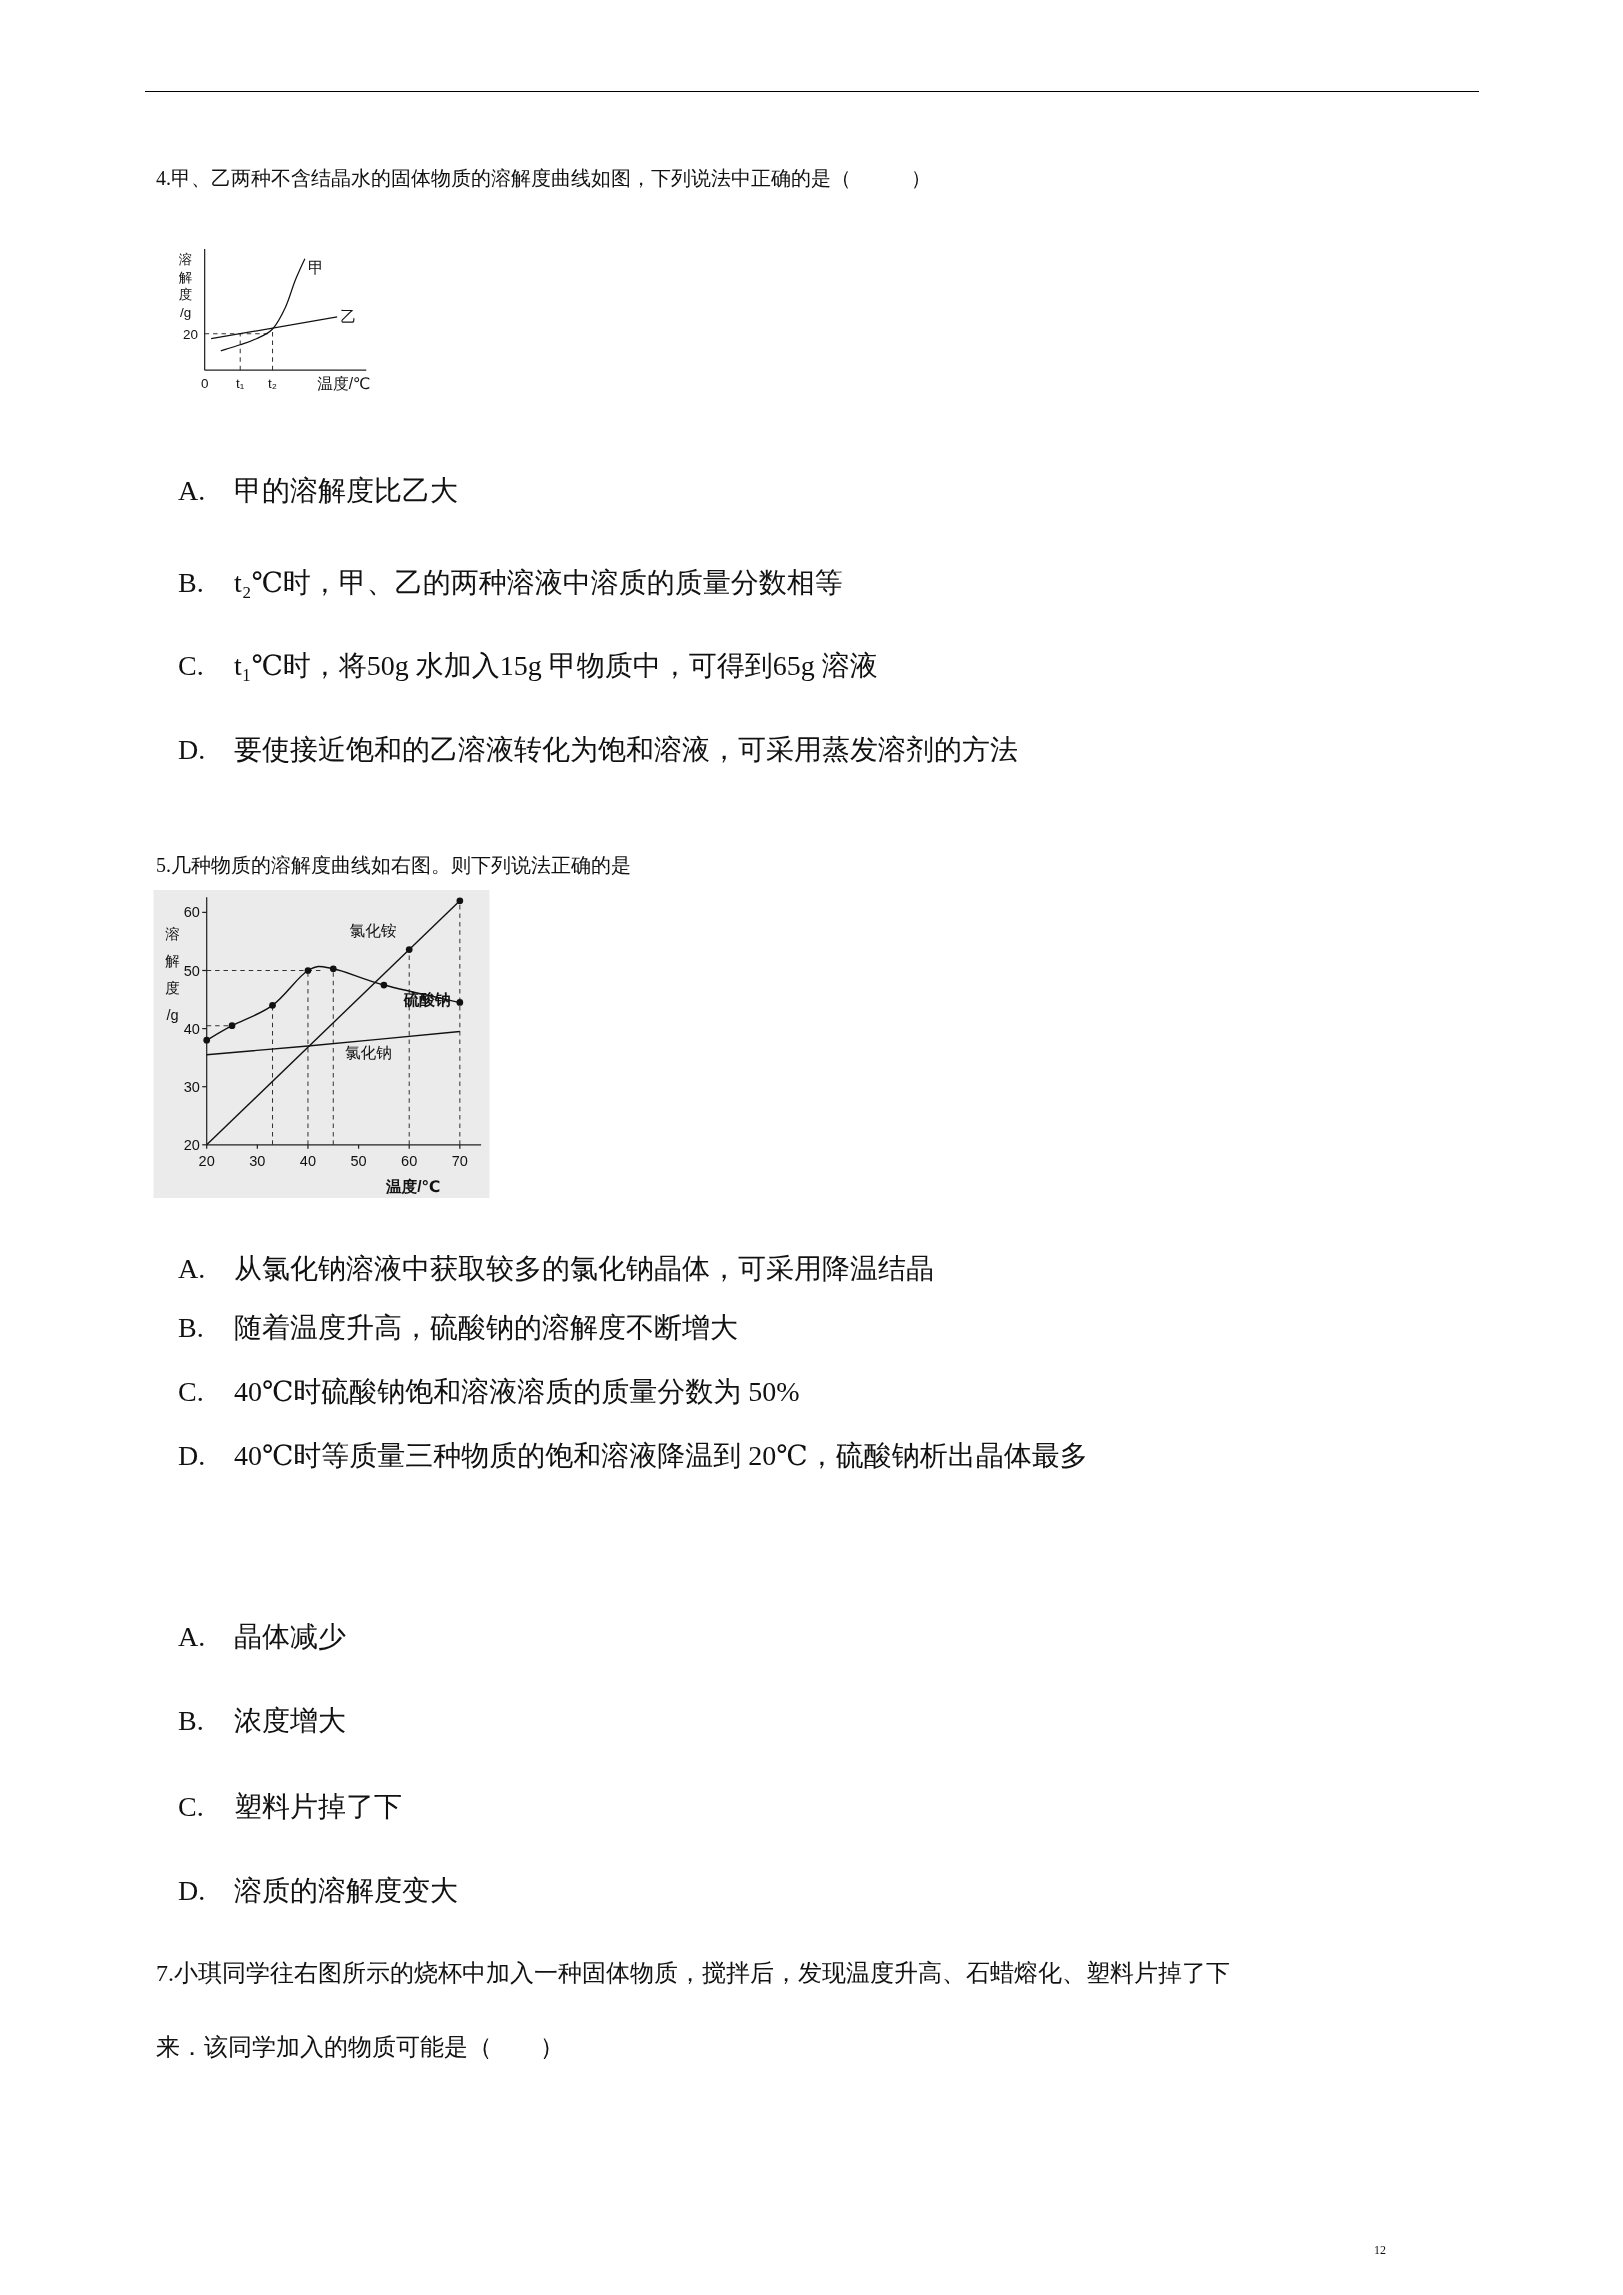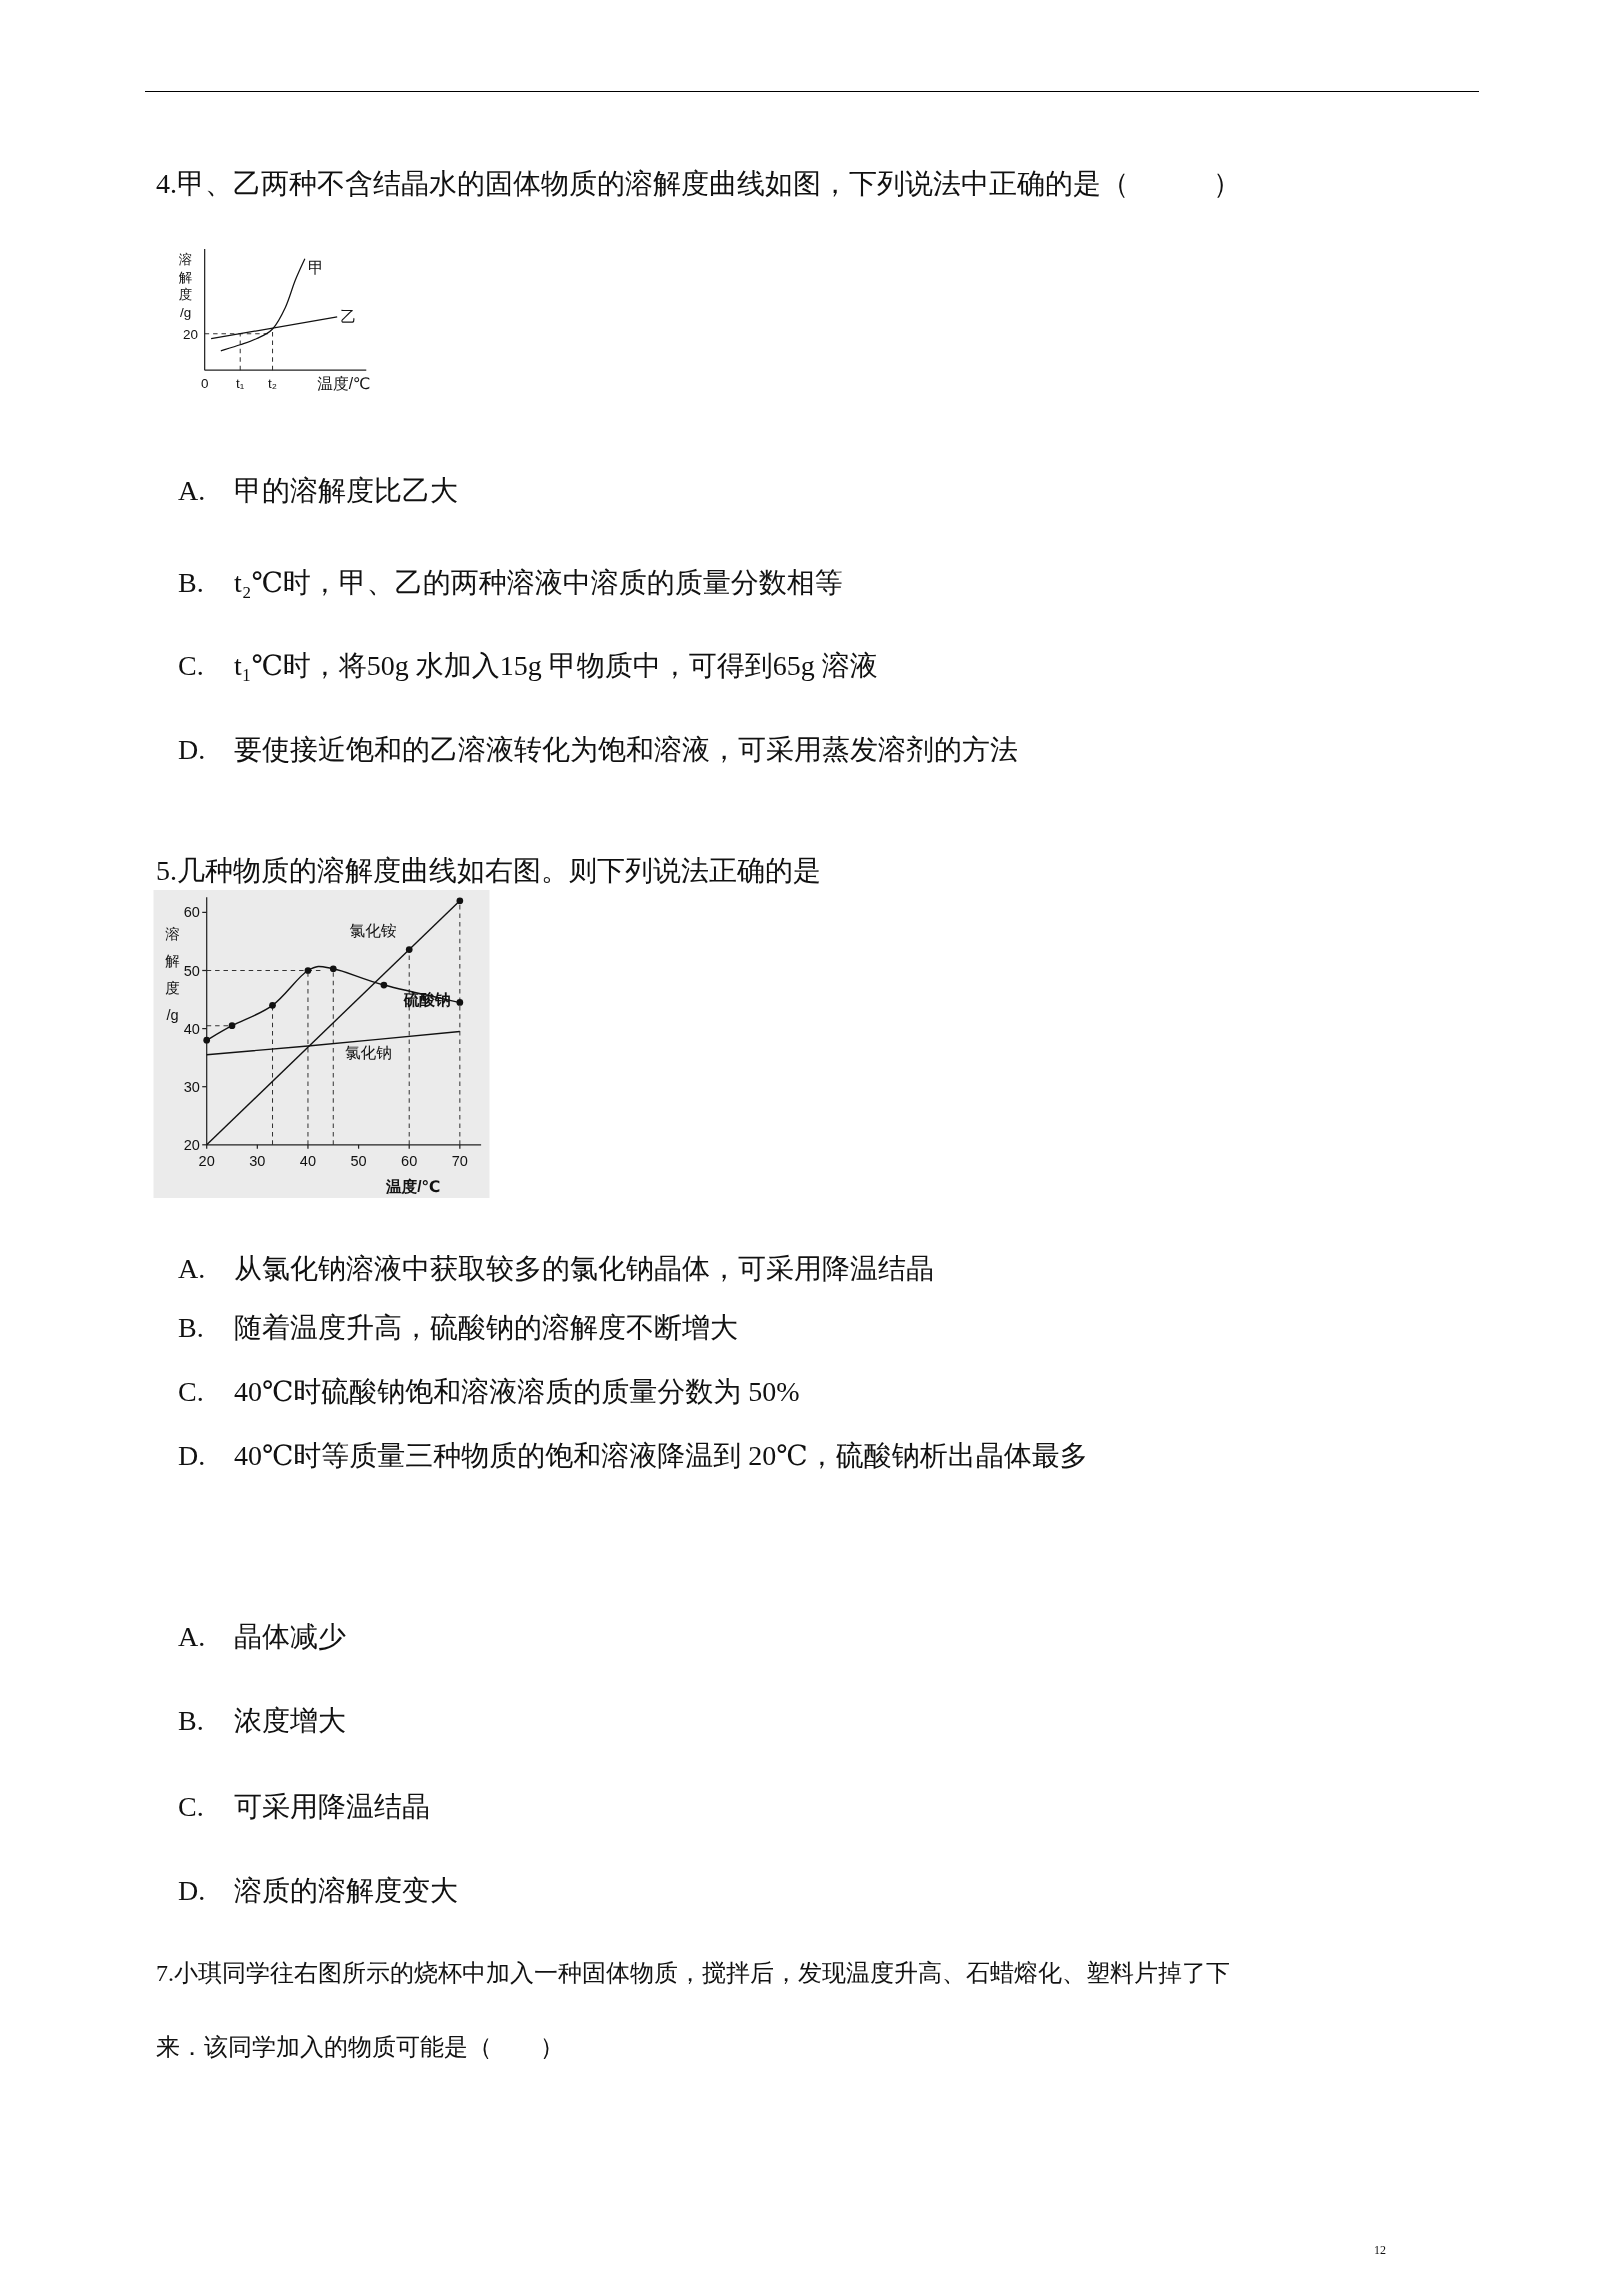--- a/index.html
+++ b/index.html
@@ -13,21 +13,21 @@
     overflow:hidden;
   }
   .header-rule{
     position:absolute;
     top:91px;left:145px;width:1334px;height:0;
     border-top:1.7px solid #000;
   }
   .stem{
     position:absolute;
     left:156px;
-    font-size:28px;
+    font-size:20px;
     line-height:1.25;
     white-space:nowrap;
   }
   .textline{
     position:absolute;
     left:156px;
     font-size:24px;
     line-height:1.25;
     white-space:nowrap;
   }
@@ -188,21 +188,21 @@
   <div class="opt" style="top:1619px">
     <span class="opt-label">A.</span>
     <span class="opt-text">晶体减少</span>
   </div>
   <div class="opt" style="top:1703px">
     <span class="opt-label">B.</span>
     <span class="opt-text">浓度增大</span>
   </div>
   <div class="opt" style="top:1789px">
     <span class="opt-label">C.</span>
-    <span class="opt-text">可采用降温结晶</span>
+    <span class="opt-text">塑料片掉了下</span>
   </div>
   <div class="opt" style="top:1873px">
     <span class="opt-label">D.</span>
     <span class="opt-text">溶质的溶解度变大</span>
   </div>
 
   <div class="textline" style="top:1958px">7.小琪同学往右图所示的烧杯中加入一种固体物质，搅拌后，发现温度升高、石蜡熔化、塑料片掉了下</div>
   <div class="textline" style="top:2032px">来．该同学加入的物质可能是（　　）</div>
 
   <div class="page-number">12</div>

